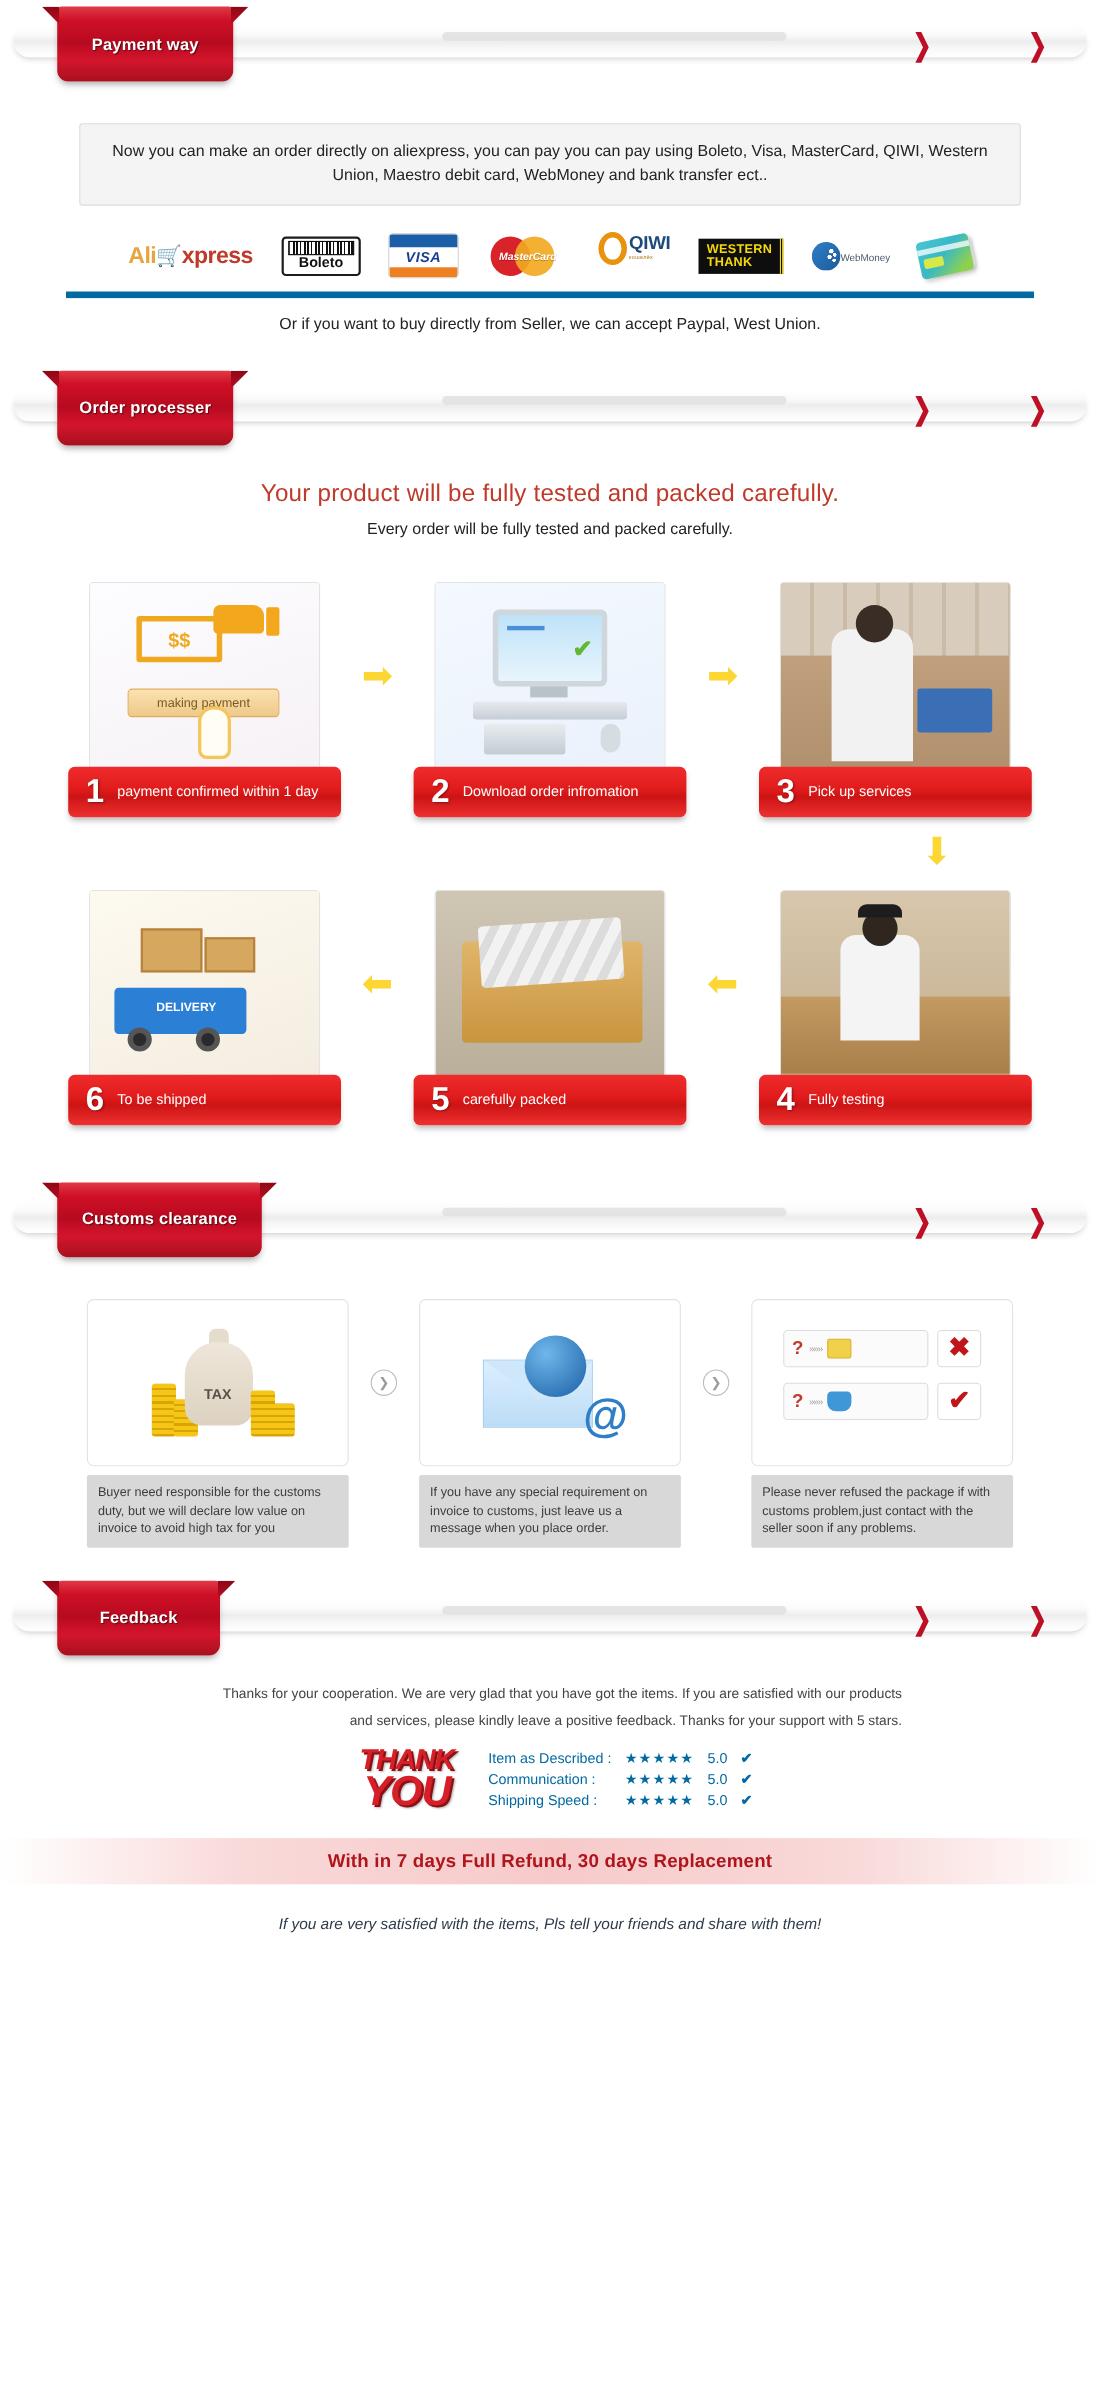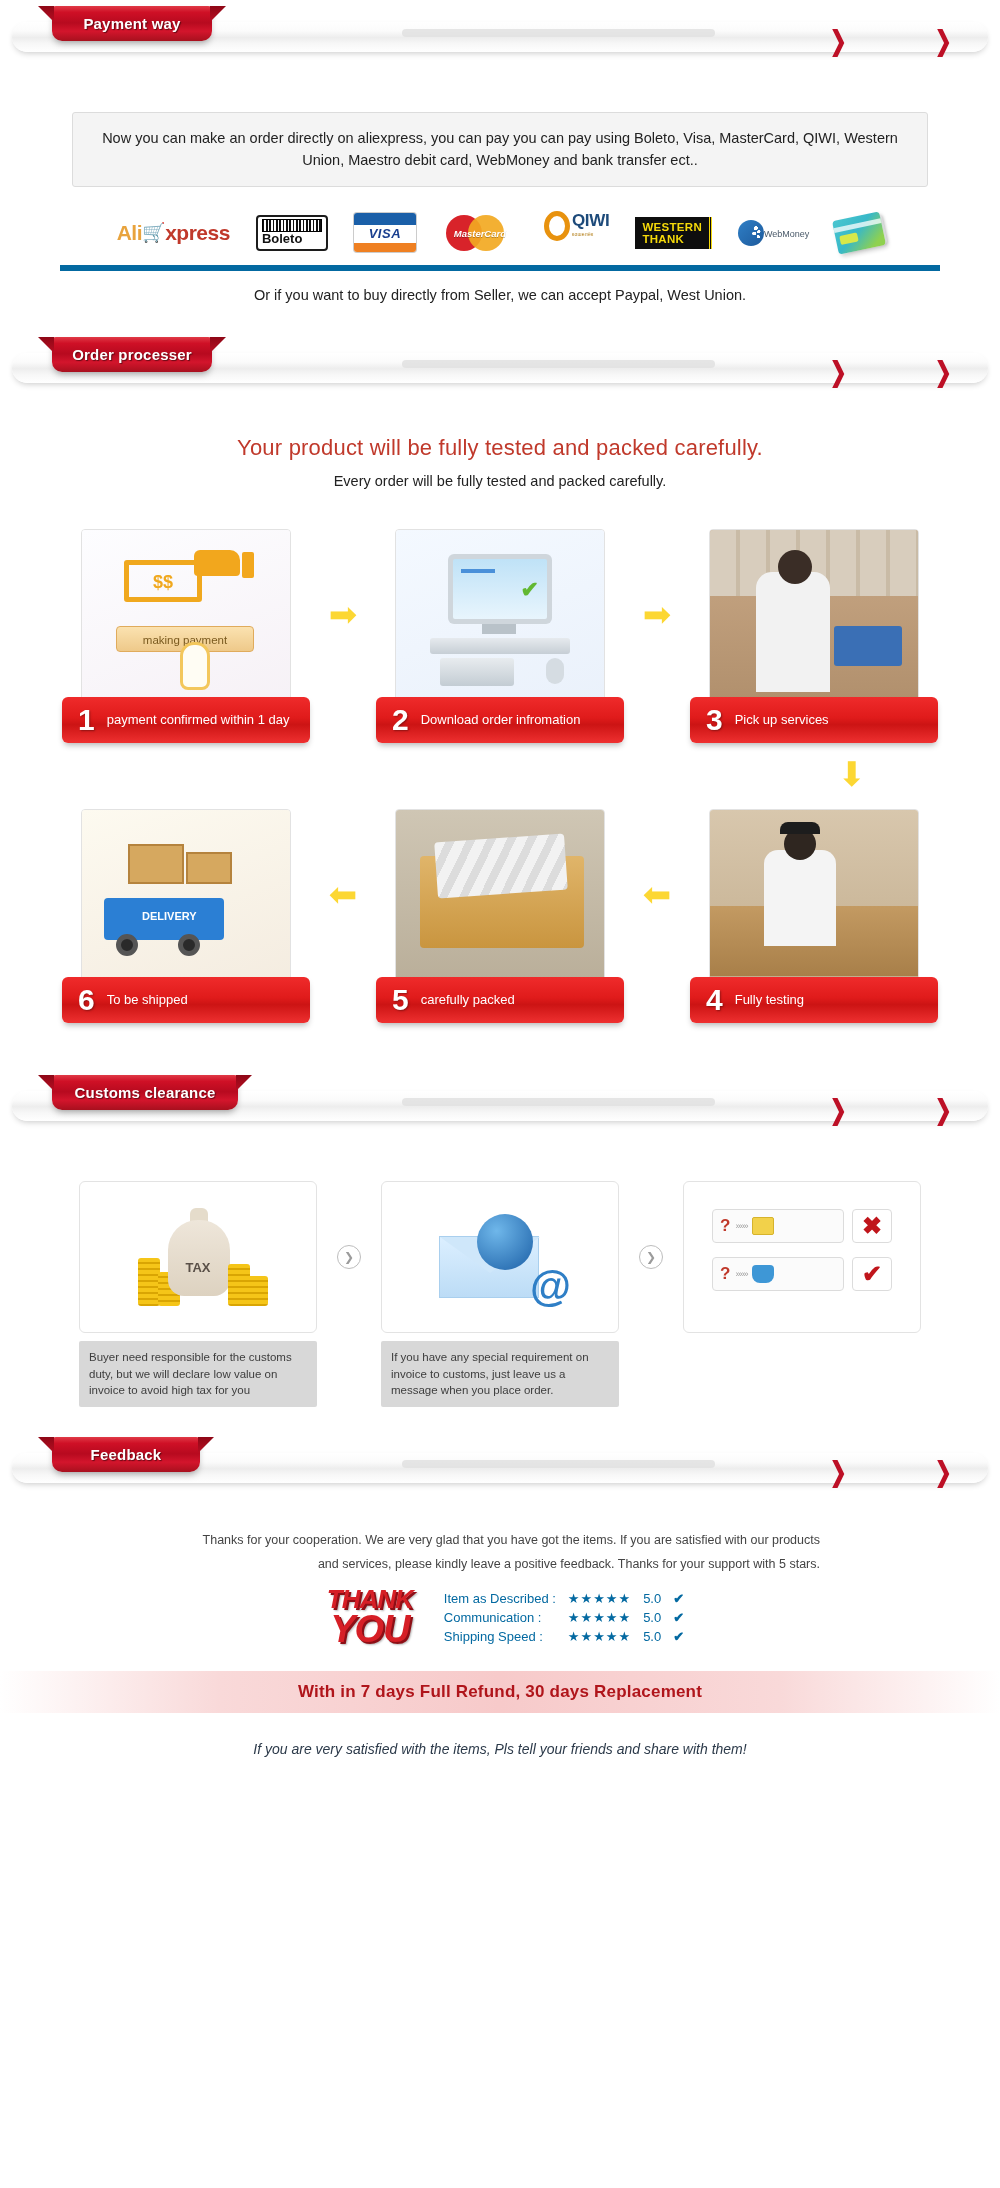--- a/index.html
+++ b/index.html
@@ -30,21 +30,21 @@
   }
   .banner-bar:after {
     content:"";
     position:absolute; left:40%; right:28%; top:7px; height:8px;
     background: rgba(225,225,225,.85);
     border-radius: 5px;
   }
   .ribbon {
     position: absolute;
     left: 52px; top: 6px;
-    width: 160px; height: 35px;
+    width: 160px; height: 68px;
     background: linear-gradient(to bottom,
       #e03a46 0%, #cf1026 18%, #b70a1f 48%, #d3152c 72%, #a8101e 100%);
     border-radius: 4px 4px 10px 10px;
     box-shadow: 0 4px 7px -2px rgba(0,0,0,.35);
     display: flex; align-items: center; justify-content: center;
   }
   .ribbon:before, .ribbon:after {
     content:"";
     position:absolute; top:0; width:16px; height:16px;
     background: linear-gradient(to bottom,#8e0716,#b80e22);
@@ -97,21 +97,21 @@
   }
   .logo { display:flex; align-items:center; justify-content:center; height:44px; }
 
   .logo-aliexpress { font-size: 21px; font-weight: bold; letter-spacing:-.5px; }
   .logo-aliexpress .ali { color:#e8a33d; }
   .logo-aliexpress .cart { color:#d7232c; font-size:19px; }
   .logo-aliexpress .xp  { color:#c0392b; }
 
   .logo-boleto {
     border: 2px solid #1c1c1c; border-radius: 4px; padding: 2px 4px;
-    background:#fff; text-align:left;
+    background:#fff; text-align:center;
   }
   .barcode {
     height: 13px; width: 60px;
     background: repeating-linear-gradient(to right,
       #111 0 1px, #fff 1px 3px, #111 3px 5px, #fff 5px 6px, #111 6px 8px, #fff 8px 10px);
     border: 1px solid #000;
   }
   .boleto-txt { font-size: 13px; font-weight: bold; color:#111; line-height:1.15; }
 
   .logo-visa { width: 62px; border-radius:3px; overflow:hidden; box-shadow:0 0 0 1px #ccc; }
@@ -629,20 +629,21 @@
               <span class="q">?</span>
               <span class="dots">»»»</span>
               <span class="mini-phone"></span>
             </div>
             <div class="mark-box">
               <span>✔</span>
             </div>
           </div>
         </div>
       </div>
+      <div class="customs-note">Please never refused the package if with customs problem,just contact with the seller soon if any problems.</div>
     </div>
   </div>
 
   <div class="banner" style="margin-top:24px;">
     <div class="banner-bar"></div>
     <div class="ribbon" style="width:148px;">
       <span class="ribbon-label">Feedback</span>
     </div>
     <span class="chev c1">❯</span>
     <span class="chev c2">❯</span>

